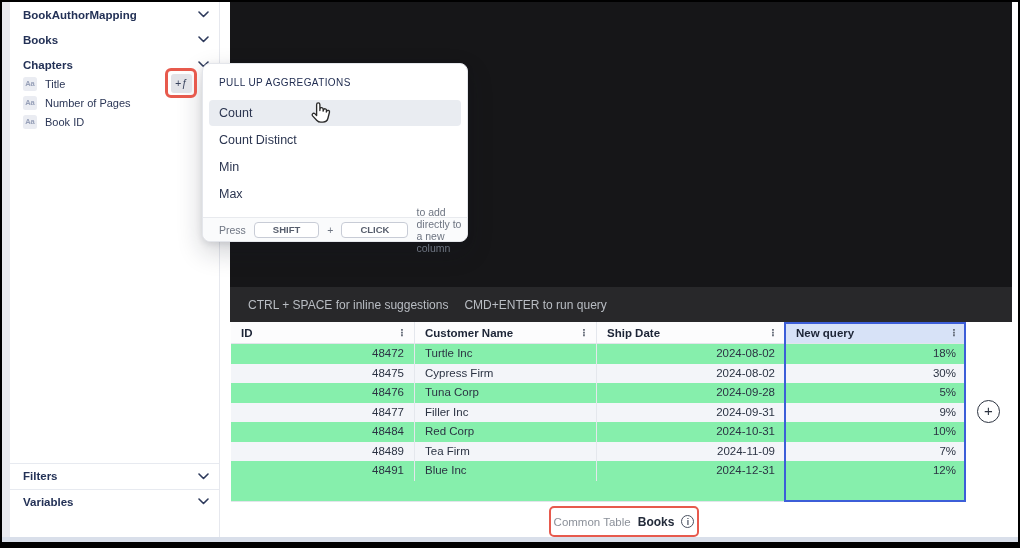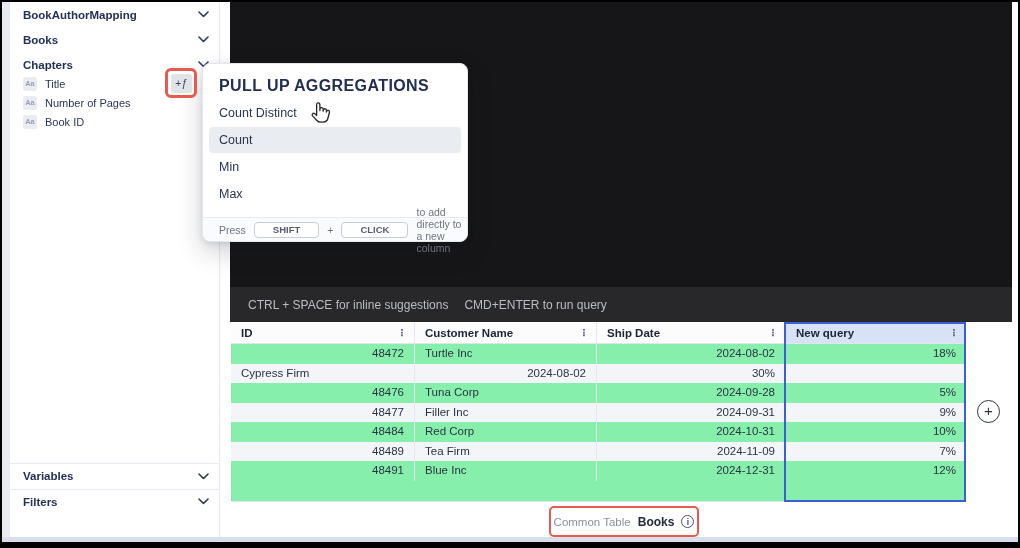--- a/index.html
+++ b/index.html
@@ -22,21 +22,21 @@
   .bottom-groups{position:absolute;left:0;top:461px;width:100%;}
   .bgroup-row{display:flex;align-items:center;justify-content:space-between;height:25.5px;padding:0 10px 0 13px;border-top:1px solid #e7eaf0;cursor:pointer;}
   .bgroup-row .lbl{font-size:11.5px;font-weight:700;color:#233156;}
 
   
   .plusf-box{position:absolute;left:163px;top:66px;width:32px;height:30px;border:3px solid #E75A4D;border-radius:6px;z-index:60;display:flex;align-items:center;justify-content:center;background:transparent;}
   .plusf-btn{width:21px;height:19px;background:#e2e3e8;border-radius:3px;color:#39435e;font-size:10.5px;font-style:italic;display:flex;align-items:center;justify-content:center;cursor:pointer;}
 
   
   .popup{position:absolute;left:200px;top:61px;width:266px;height:179px;background:#fff;border:1px solid #e4e6eb;border-radius:8px;box-shadow:0 10px 26px rgba(20,24,40,.20),0 2px 6px rgba(20,24,40,.10);z-index:50;}
-  .popup-title{margin:13px 0 0 16px;font-size:16px;font-weight:700;letter-spacing:.4px;color:#222e52;height:13px;}
+  .popup-title{margin:13px 0 0 16px;font-size:10px;font-weight:400;letter-spacing:.4px;color:#222e52;height:13px;}
   .popup-list{margin-top:10px;}
   .popup-item{height:27px;line-height:27px;padding-left:16px;font-size:12.5px;color:#2b3550;cursor:pointer;}
   .popup-item.hl{height:26px;line-height:26px;margin:0 6px 1px 6px;padding-left:10px;background:#e9ecf1;border-radius:4px;}
   .popup-foot{position:absolute;left:0;bottom:0;width:100%;height:24px;border-top:1px solid #e8eaee;background:#fafbfc;border-radius:0 0 8px 8px;display:flex;align-items:center;padding-left:16px;font-size:10.5px;color:#6e7582;gap:8px;}
   .key{display:inline-block;border:1px solid #c8ccd6;border-radius:4px;background:#fff;padding:0 18px;font-size:9.5px;line-height:14px;color:#555c6b;font-weight:700;}
 
   
   .cursor{position:absolute;left:306px;top:98px;z-index:70;pointer-events:none;}
 
   
@@ -112,53 +112,53 @@
           <span class="lbl">Number of Pages</span>
         </div>
         <div class="field-row">
           <span class="type-ic">Aa</span>
           <span class="lbl">Book ID</span>
         </div>
       </div>
 
       <div class="bottom-groups">
         <div class="bgroup-row">
+          <span class="lbl">Filters</span>
+          <span class="chev">
+              <svg width="11" height="7" viewBox="0 0 11 7">
+                <path d="M1 1l4.5 4.5L10 1" stroke="#2e3a5c" stroke-width="1.6" fill="none" stroke-linecap="round" stroke-linejoin="round"></path>
+              </svg>
+            </span>
+        </div>
+        <div class="bgroup-row">
           <span class="lbl">Variables</span>
           <span class="chev">
               <svg width="11" height="7" viewBox="0 0 11 7">
                 <path d="M1 1l4.5 4.5L10 1" stroke="#2e3a5c" stroke-width="1.6" fill="none" stroke-linecap="round" stroke-linejoin="round"></path>
               </svg>
             </span>
         </div>
-        <div class="bgroup-row">
-          <span class="lbl">Filters</span>
-          <span class="chev">
-              <svg width="11" height="7" viewBox="0 0 11 7">
-                <path d="M1 1l4.5 4.5L10 1" stroke="#2e3a5c" stroke-width="1.6" fill="none" stroke-linecap="round" stroke-linejoin="round"></path>
-              </svg>
-            </span>
-        </div>
       </div>
     </aside>
 
     <div class="plusf-box">
       <span class="plusf-btn">+ƒ</span>
     </div>
 
     <div class="editor"></div>
     <div class="statusbar">
       <span>CTRL + SPACE for inline suggestions</span>
       <span>CMD+ENTER to run query</span>
     </div>
 
     <div class="popup">
       <div class="popup-title">PULL UP AGGREGATIONS</div>
       <div class="popup-list">
+        <div class="popup-item hl">Count</div>
         <div class="popup-item">Count Distinct</div>
-        <div class="popup-item hl">Count</div>
         <div class="popup-item">Min</div>
         <div class="popup-item">Max</div>
       </div>
       <div class="popup-foot">
         <span>Press</span>
         <span class="key">SHIFT</span>
         <span>+</span>
         <span class="key">CLICK</span>
         <span>to add directly to a new column</span>
       </div>
@@ -190,20 +190,21 @@
         </div>
       </div>
       <div class="tbody">
         <div class="tr">
           <div class="td num">48472</div>
           <div class="td">Turtle Inc</div>
           <div class="td num">2024-08-02</div>
           <div class="td num">18%</div>
         </div>
         <div class="tr">
+          <div class="td num">48475</div>
           <div class="td">Cypress Firm</div>
           <div class="td num">2024-08-02</div>
           <div class="td num">30%</div>
         </div>
         <div class="tr">
           <div class="td num">48476</div>
           <div class="td">Tuna Corp</div>
           <div class="td num">2024-09-28</div>
           <div class="td num">5%</div>
         </div>

